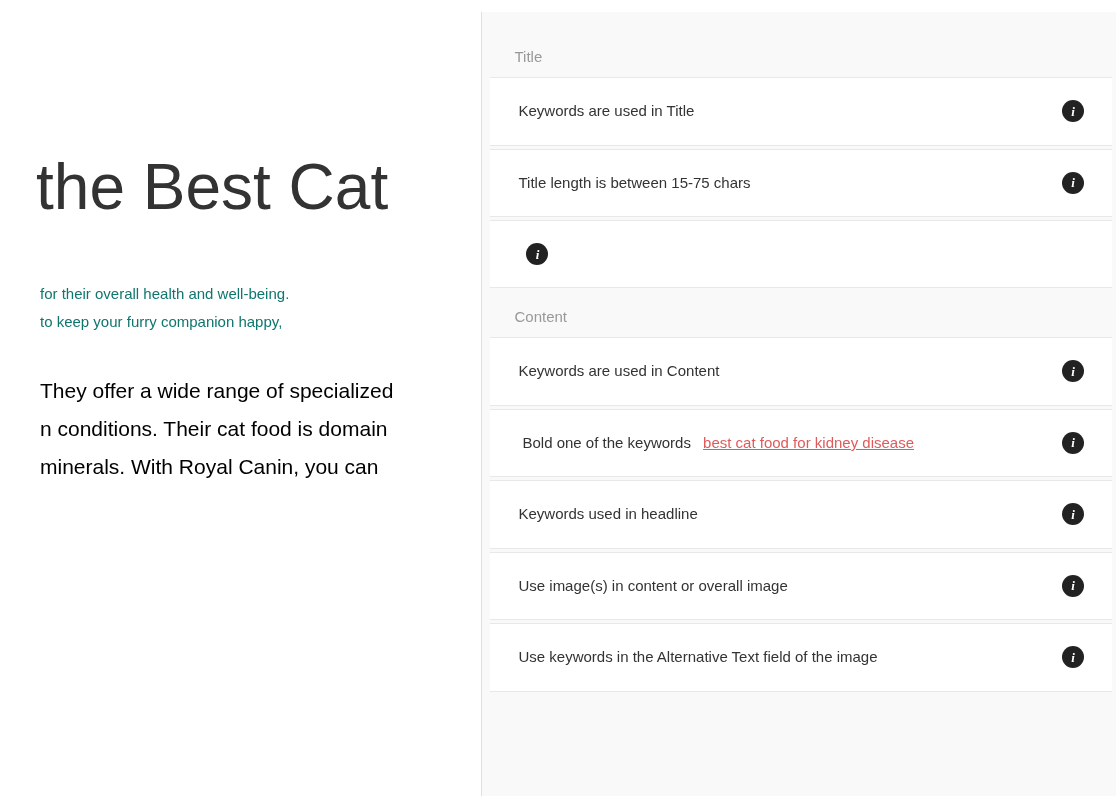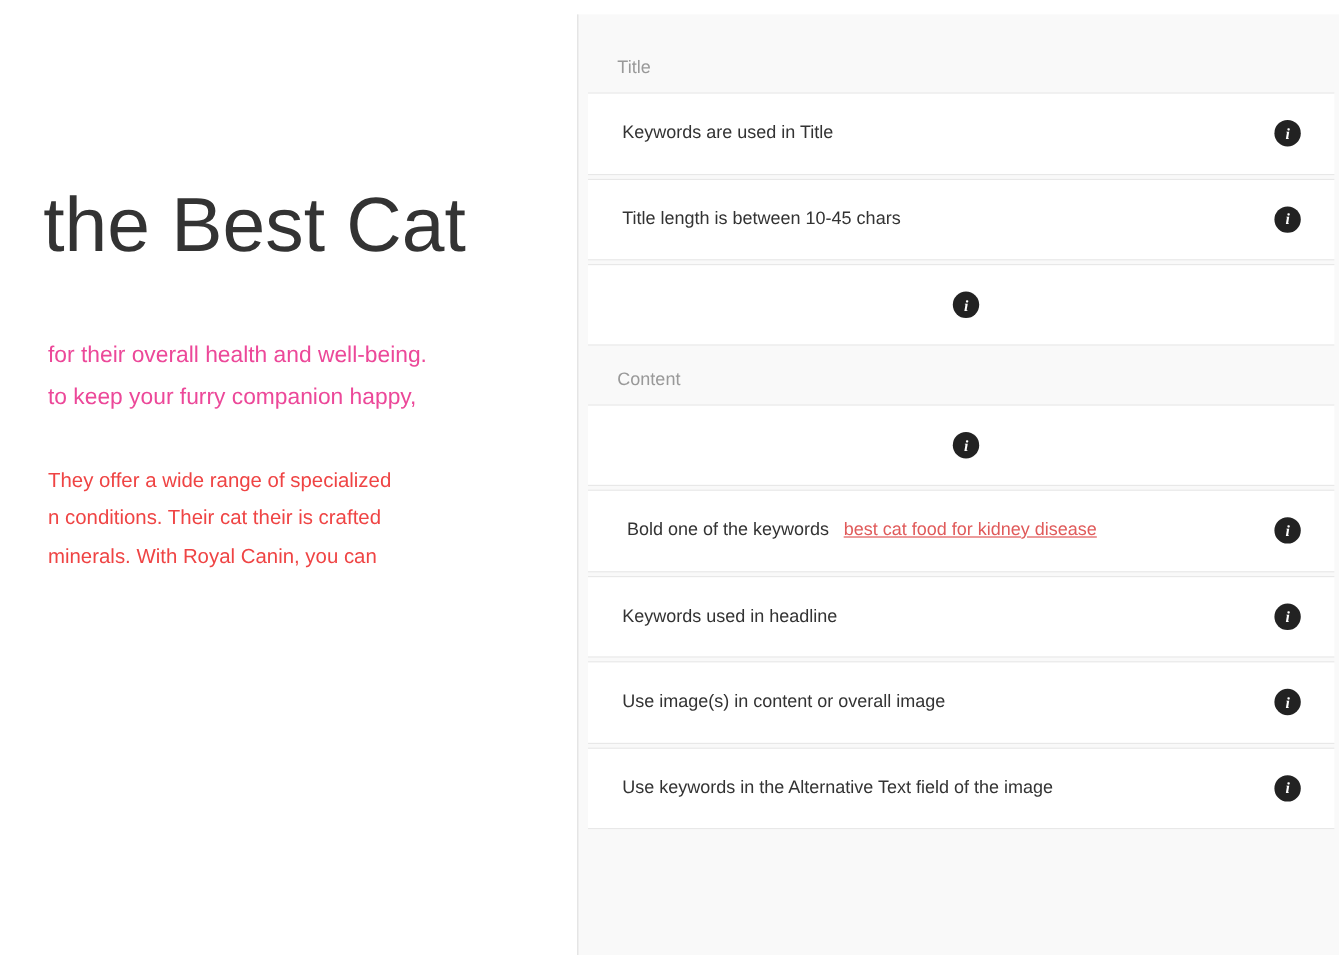--- a/index.html
+++ b/index.html
@@ -30,33 +30,33 @@
       font-size: 64px;
       font-weight: 300;
       color: #333;
       line-height: 1.1;
       margin-top: 120px;
       margin-bottom: 60px;
       white-space: nowrap;
     }
 
     .left-text-block {
-      font-size: 19px;
-      color: #ec4899;
+      font-size: 15px;
+      color: #0f766e;
       line-height: 1.6;
       margin-bottom: 40px;
     }
 
     .left-text-block p {
       margin-bottom: 4px;
     }
 
     .left-text-block2 {
-      font-size: 17px;
-      color: #ef4444;
+      font-size: 21px;
+      color: #000000;
       line-height: 1.6;
     }
 
     .right-panel {
       width: 648px;
       height: 796px;
       background: #f9f9f9;
       border-left: 1px solid #e0e0e0;
       overflow-y: auto;
       padding: 20px 0;
@@ -66,21 +66,21 @@
     .section-label {
       font-size: 15px;
       color: #999;
       font-weight: 400;
       padding: 12px 24px 8px 24px;
     }
 
     .check-item {
       display: flex;
       align-items: center;
-      justify-content: center;
+      justify-content: flex-start;
       background: #fff;
       border-top: 1px solid #e8e8e8;
       border-bottom: 1px solid #e8e8e8;
       padding: 18px 24px;
       margin-bottom: -1px;
     }
 
     .check-item:last-of-type {
       margin-bottom: 0;
     }
@@ -142,55 +142,56 @@
 <body>
 
 <div class="left-panel">
   <div class="left-title">the Best Cat</div>
   <div class="left-text-block">
     <p>for their overall health and well-being.</p>
     <p>to keep your furry companion happy,</p>
   </div>
   <div class="left-text-block2">
     <p>They offer a wide range of specialized</p>
-    <p>n conditions. Their cat their is crafted</p>
+    <p>n conditions. Their cat food is domain</p>
     <p>minerals. With Royal Canin, you can</p>
   </div>
 </div>
 
 <div class="right-panel">
 
   <div class="title-section">
     <div class="section-label">Title</div>
 
     <div class="check-item">
       <span class="check-item-text">Keywords are used in Title</span>
       <div class="info-icon">
         <span>i</span>
       </div>
     </div>
 
     <div class="check-item">
-      <span class="check-item-text">Title length is between 10-45 chars</span>
+      <span class="check-item-text">Title length is between 15-75 chars</span>
       <div class="info-icon">
         <span>i</span>
       </div>
     </div>
 
     <div class="check-item">
       <div class="info-icon">
         <span>i</span>
       </div>
     </div>
   </div>
 
   <div class="content-section">
     <div class="section-label">Content</div>
 
     <div class="check-item">
+      <span class="check-item-text">Keywords are used in Content</span>
       <div class="info-icon">
         <span>i</span>
       </div>
     </div>
 
     <div class="check-item">
       <span class="check-item-text">
         <span>Bold one of the keywords </span><a class="link-text" href="#">best cat food for kidney disease</a>
       </span>
       <div class="info-icon">

